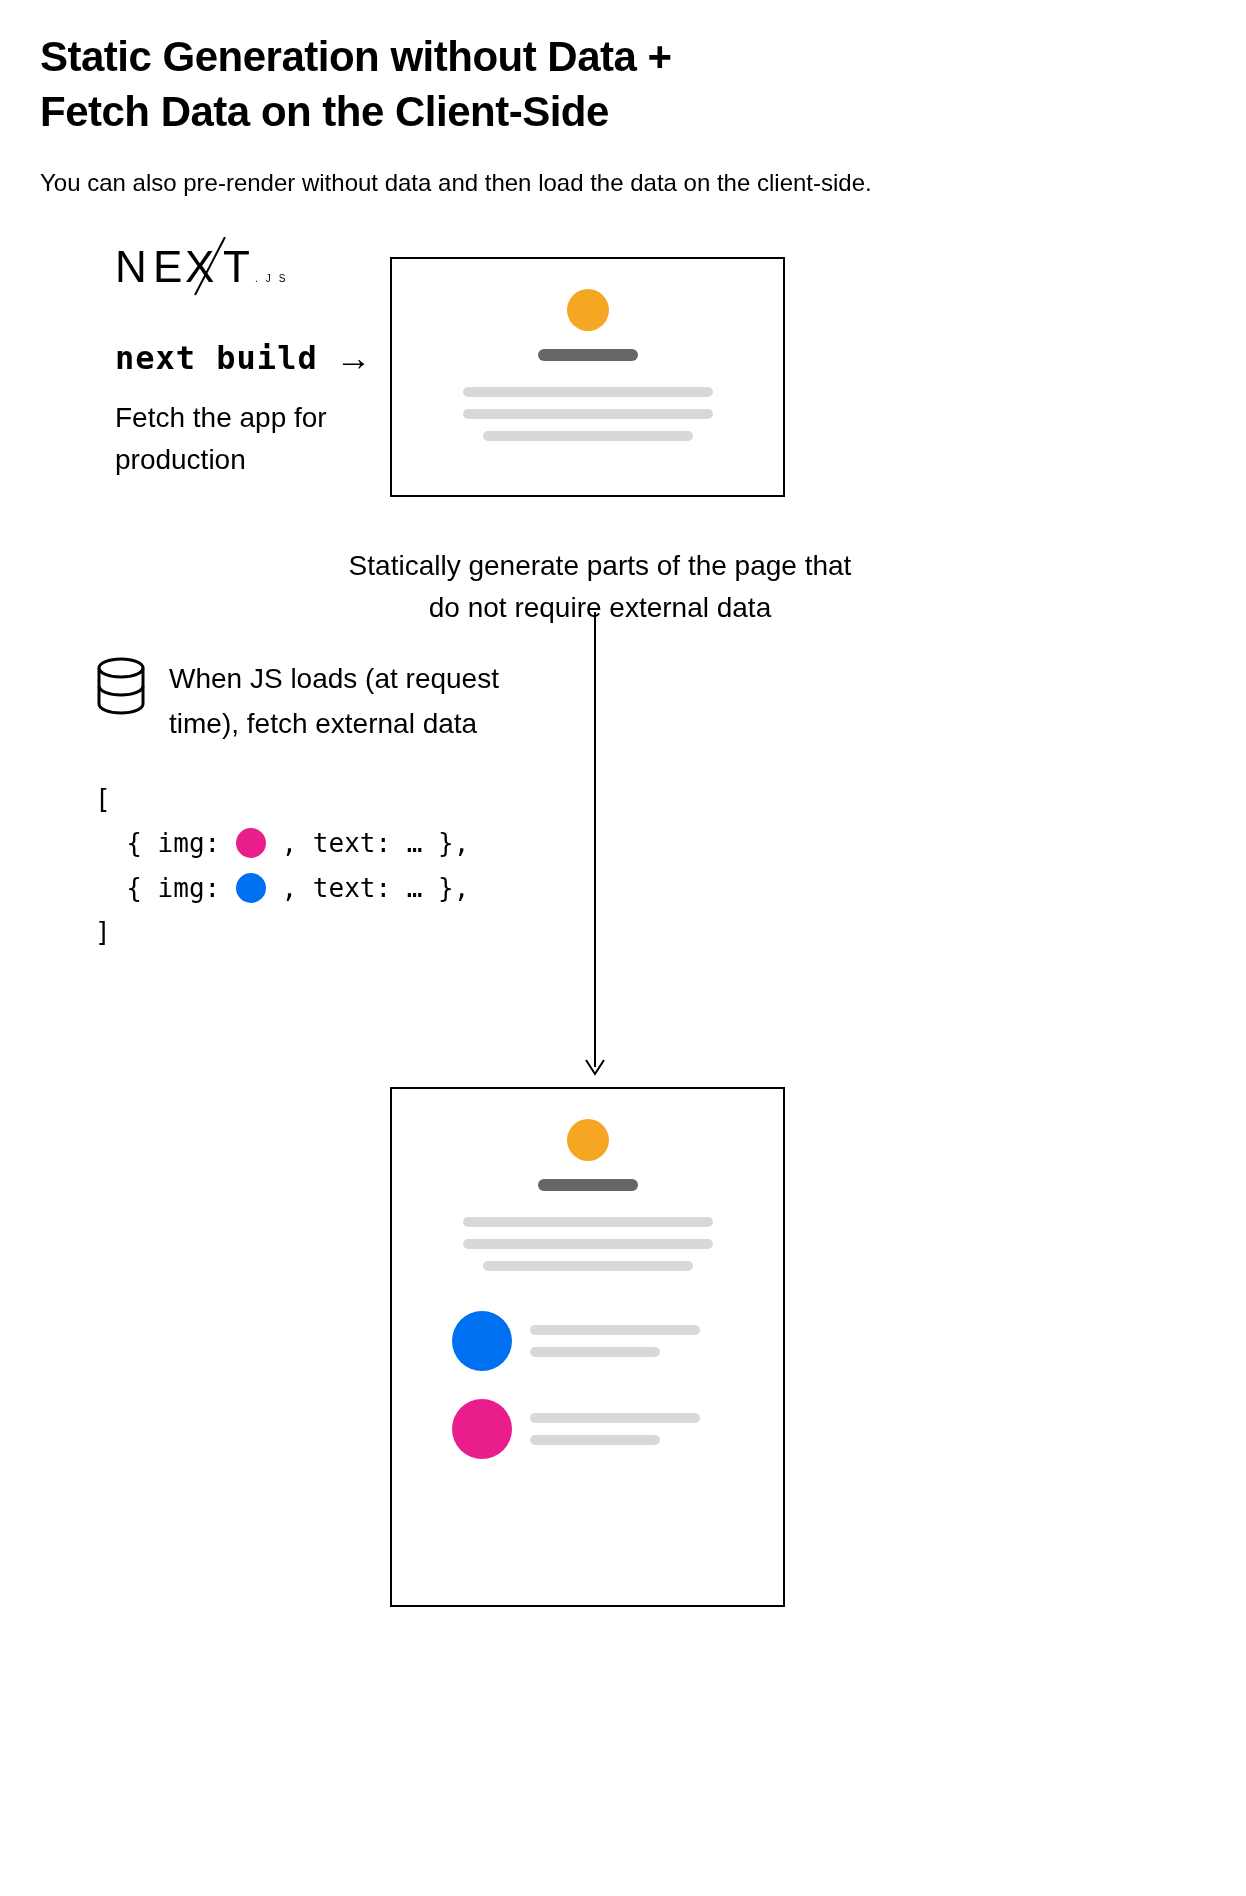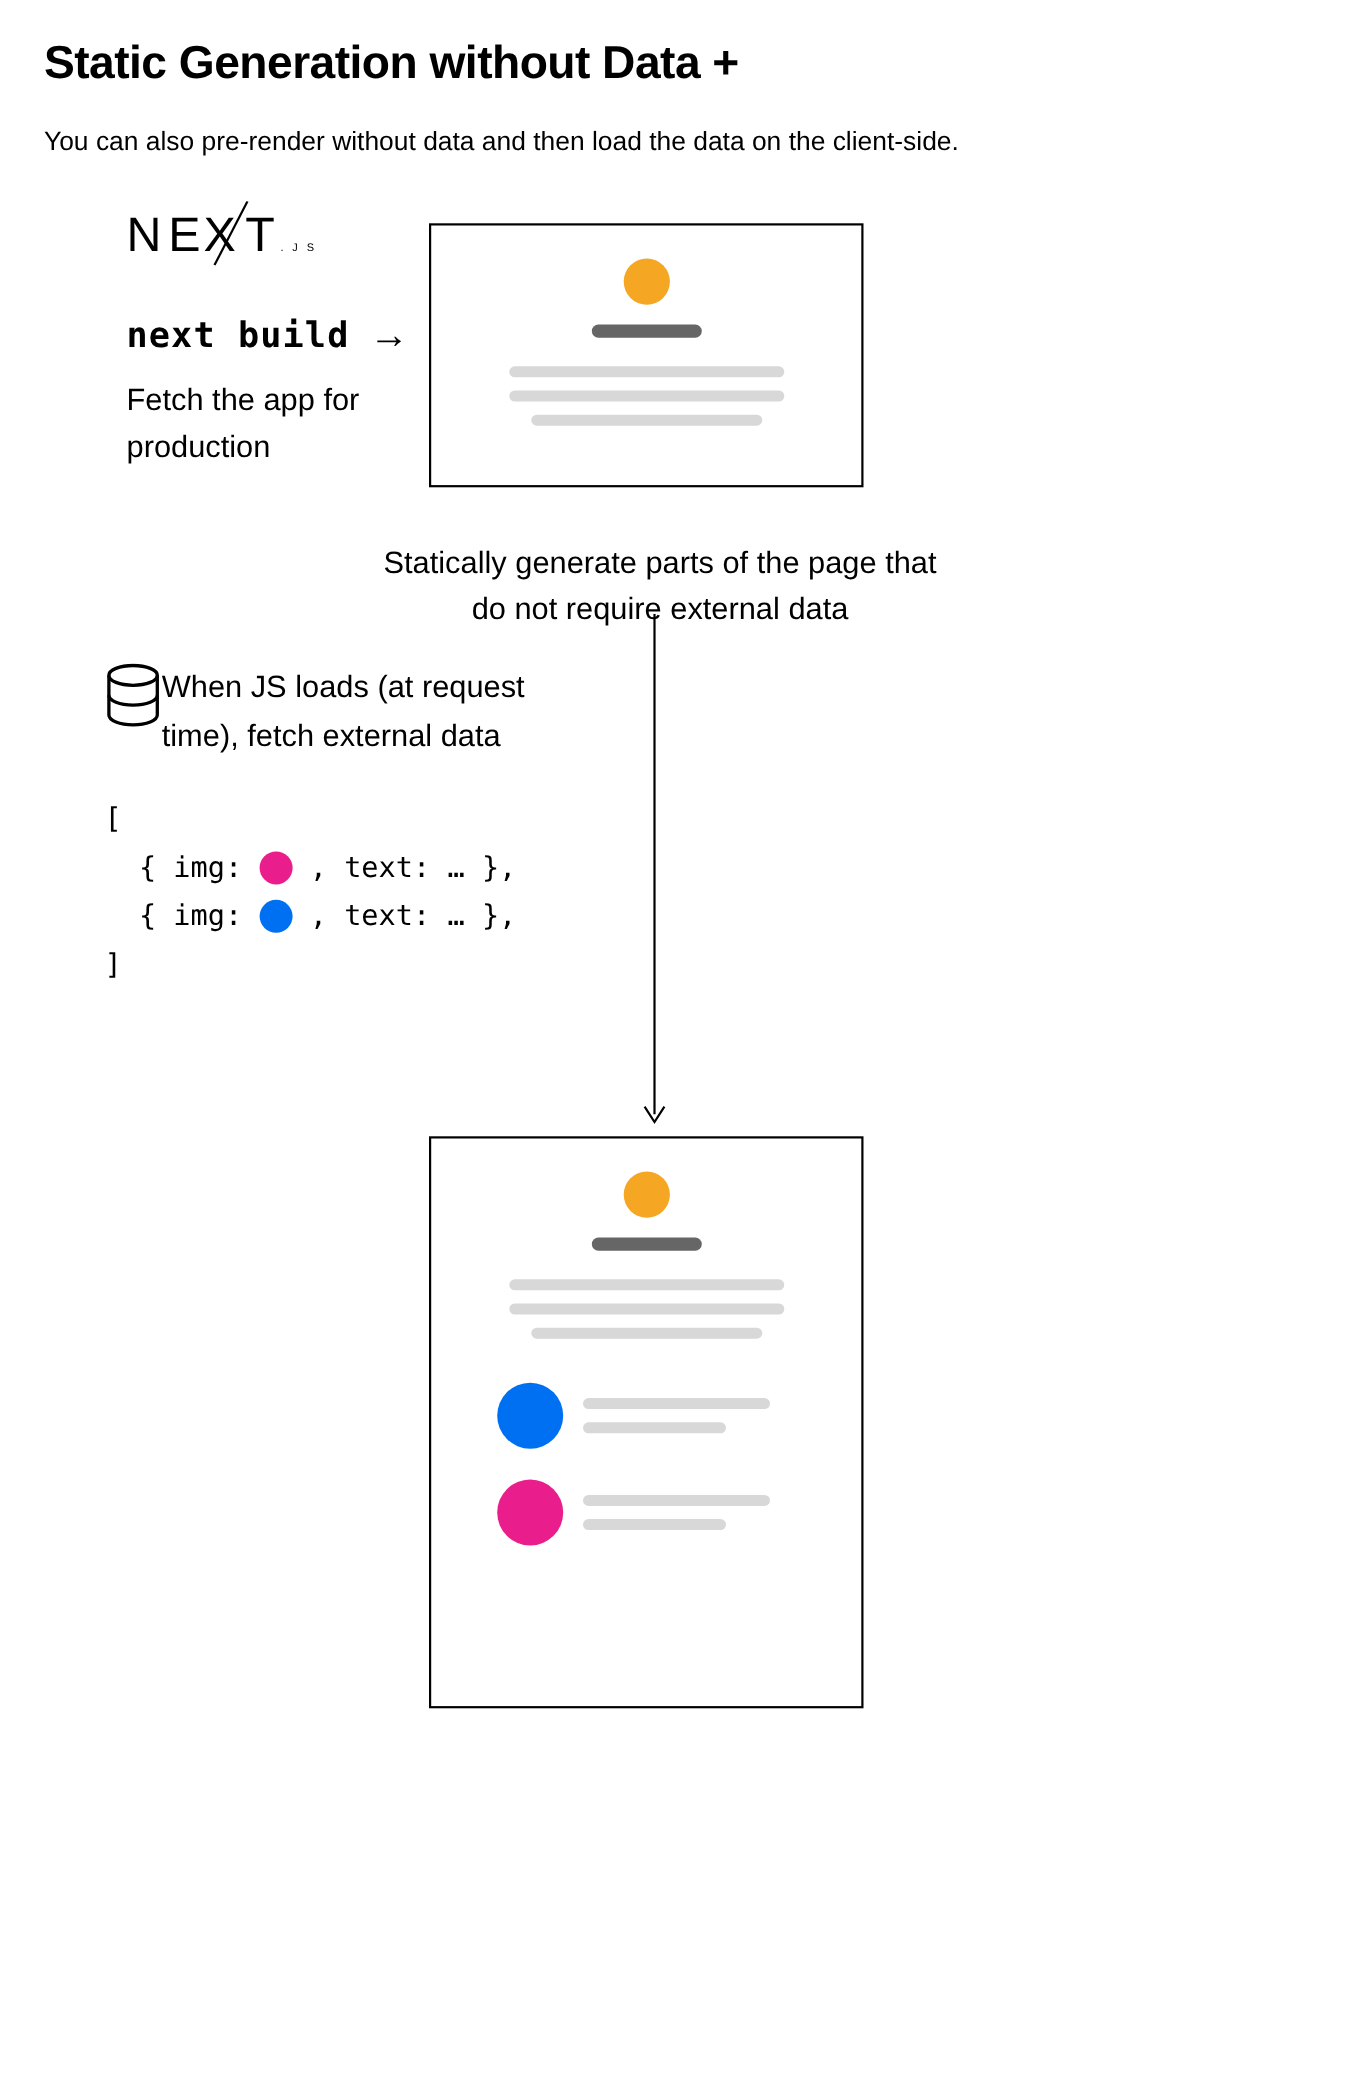--- a/index.html
+++ b/index.html
@@ -159,20 +159,21 @@
       position: absolute;
       left: 540px;
       top: 375px;
     }
     .db-section {
       position: absolute;
       left: 55px;
       top: 420px;
       display: flex;
       align-items: flex-start;
+      gap: 22px;
     }
     .db-icon {
       flex-shrink: 0;
     }
     .db-text {
       font-size: 28px;
       line-height: 1.6;
       width: 400px;
     }
     .code-block {
@@ -196,20 +197,21 @@
       vertical-align: middle;
     }
     .blue { background: #0070f3; }
     .pink { background: #e91e8c; }
   </style>
 </head>
 <body>
 
 <h1>
   <span>Static Generation without Data +</span><br>
+  <span>Fetch Data on the Client-Side</span>
 </h1>
 
 <p class="subtitle">You can also pre-render without data and then load the data on the client-side.</p>
 
 <div class="diagram">
 
   <div class="nextjs-logo">
     <svg width="200" height="60" viewBox="0 0 200 60">
       <text x="0" y="45" font-family="Helvetica, Arial" font-size="44" font-weight="400" letter-spacing="6" fill="#000">N</text>
       <text x="38" y="45" font-family="Helvetica, Arial" font-size="44" font-weight="400" letter-spacing="6" fill="#000">E</text>

